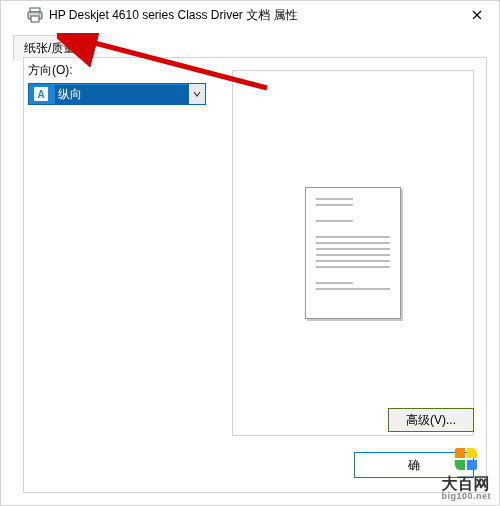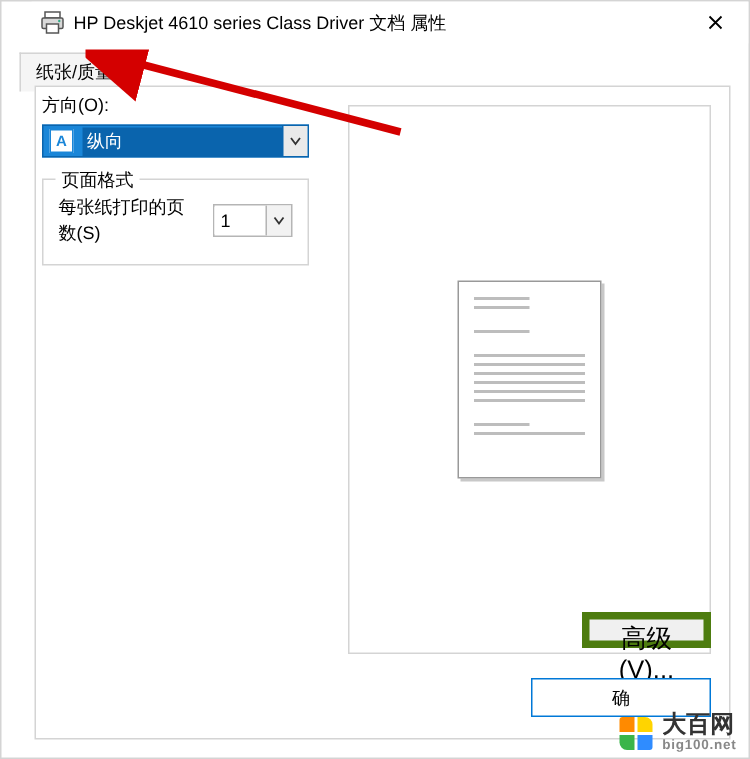--- a/index.html
+++ b/index.html
@@ -26,26 +26,26 @@
   .pages-row{display:flex;align-items:center;gap:8px;}
   .spin{display:flex;align-items:center;border:1px solid #b5b5b5;height:20px;}
   .spin input{border:none;width:26px;height:18px;text-align:left;padding:0 4px;font-family:inherit;font-size:12px;outline:none;}
   .spin .chev{width:16px;height:100%;border-left:1px solid #b5b5b5;background:#f2f2f2;display:flex;align-items:center;justify-content:center;cursor:pointer;}
   .spin .chev svg{width:8px;height:8px;}
   .preview-pane{position:absolute;top:12px;right:12px;bottom:56px;width:240px;border:1px solid #d4d4d4;background:#fff;display:flex;align-items:center;justify-content:center;}
   .page{width:96px;height:132px;background:#fff;border:1px solid #999;box-shadow:2px 2px 0 #c8c8c8;padding:10px 10px;box-sizing:border-box;display:flex;flex-direction:column;gap:4px;}
   .page .l{height:2px;background:#bdbdbd;}
   .page .l.short{width:50%;}
   .page .gap{height:6px;}
-  .adv-btn{position:absolute;right:12px;bottom:60px;width:86px;height:24px;border:5px solid #4d7c0f;background:#f0f0f0;cursor:pointer;font-family:inherit;font-size:17px;}
+  .adv-btn{position:absolute;right:12px;bottom:60px;width:86px;height:24px;border:1px solid #4d7c0f;background:#f0f0f0;cursor:pointer;font-family:inherit;font-size:12px;}
   .ok-btn{position:absolute;right:12px;bottom:14px;width:120px;height:26px;border:1px solid #0078d7;background:#fff;cursor:pointer;font-family:inherit;font-size:12px;text-align:center;}
   
   .arrow{position:absolute;top:32px;left:56px;width:220px;height:60px;pointer-events:none;z-index:5;}
   
-  .watermark{position:absolute;right:8px;bottom:4px;display:flex;align-items:center;gap:6px;}
+  .watermark{position:absolute;right:8px;bottom:4px;display:flex;align-items:center;gap:6px;flex-direction:column;}
   .wm-logo{width:22px;height:22px;display:grid;grid-template-columns:1fr 1fr;grid-template-rows:1fr 1fr;gap:2px;}
   .wm-logo div:nth-child(1){background:#ff8a00;border-radius:2px 0 0 0;}
   .wm-logo div:nth-child(2){background:#ffd400;border-radius:0 50% 0 0;}
   .wm-logo div:nth-child(3){background:#3bb54a;border-radius:0 0 0 50%;}
   .wm-logo div:nth-child(4){background:#2f8cff;border-radius:0 0 2px 0;}
   .wm-text{display:flex;flex-direction:column;line-height:1;}
   .wm-text .big{font-size:16px;font-weight:bold;color:#333;}
   .wm-text .small{font-size:9px;color:#888;letter-spacing:0.5px;font-weight:bold;}
 </style>
 </head>
@@ -84,34 +84,20 @@
           <span class="a-icon">A</span>
           <span class="combo-text">纵向</span>
           <span class="chev">
             <svg viewBox="0 0 8 8">
                 <path d="M1 2 L4 6 L7 2" fill="none" stroke="#333" stroke-width="1.2"></path>
               </svg>
           </span>
         </div>
       </div>
 
-      <div class="group">
-        <span class="group-title">页面格式</span>
-        <div class="pages-row">
-          <span>每张纸打印的页数(S)</span>
-          <div class="spin">
-            <input type="text" value="1" style="">
-            <span class="chev">
-              <svg viewBox="0 0 8 8">
-                  <path d="M1 2 L4 6 L7 2" fill="none" stroke="#333" stroke-width="1.2"></path>
-                </svg>
-            </span>
-          </div>
-        </div>
-      </div>
 
       <div class="preview-pane">
         <div class="page">
           <div class="l short"></div>
             <div class="l short"></div>
           <div class="gap"></div>
           <div class="l short"></div>
           <div class="gap"></div>
           <div class="l"></div>
             <div class="l"></div>

